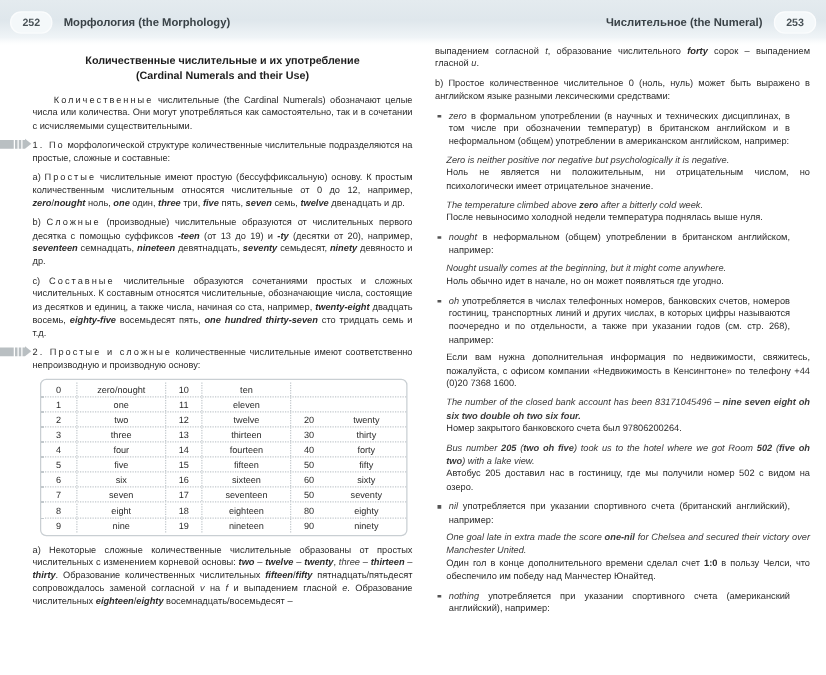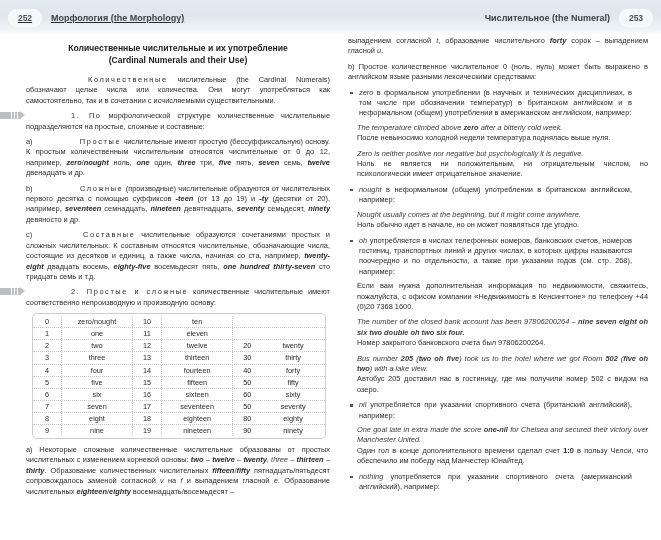--- a/index.html
+++ b/index.html
@@ -17,21 +17,21 @@
     position:absolute;top:0;left:0;width:661px;height:36px;
     background:linear-gradient(180deg,#e4ebef 0%,#dfe7ec 45%,#eef3f6 80%,#f7fafb 100%);
   }
   .headband:after{
     content:"";position:absolute;left:0;bottom:0;width:100%;height:6px;
     background:linear-gradient(180deg,rgba(255,255,255,0) 0%,#ffffff 100%);
   }
   .hdr{
     position:absolute;top:9px;display:flex;align-items:center;gap:9px;z-index:3;
   }
-  .hdr.left{left:8px;text-decoration:underline;}
+  .hdr.left{left:8px;}
   .hdr.right{right:8px;flex-direction:row;}
   .pagenum{
     min-width:26px;height:18px;line-height:18px;text-align:center;
     background:#f4f8fa;border-radius:9px;
     font-size:8.5px;font-weight:bold;color:#4a5358;
     padding:0 4px;box-shadow:0 0 0 1px rgba(255,255,255,.6) inset;
   }
   .hdrtitle{font-size:9px;font-weight:bold;color:#3a4247;white-space:nowrap;}
 
   
@@ -42,21 +42,21 @@
   }
   .col.left{left:26px;width:304px;}
   .col.right{left:348px;width:300px;}
 
   .ttl{
     text-align:center;font-weight:bold;font-size:8.6px;line-height:12px;
     color:#1d1d1d;margin:6px 0 9px 0;
   }
   p{margin:0 0 5px 0;}
   .ind{text-indent:17px;}
-  .sp{letter-spacing:1.6px;margin-left:45px;}
+  .sp{letter-spacing:1.6px;}
   b{font-weight:bold;}
   .bi{font-style:italic;font-weight:bold;}
   .en{font-style:italic;color:#3a3a3a;}
   .ru{color:#2b2b2b;}
 
   .ex{margin:0 0 5px 0;padding-left:9px;text-align:justify;}
   .ex .en{display:block;}
   .ex .ru{display:block;}
 
   .bul{position:relative;padding-left:11px;margin:0 16px 4px 0;text-align:justify;}
@@ -243,44 +243,44 @@
   <div class="col right">
 
     <p><span>выпадением согласной </span><span class="en">t</span><span>, образование числительного </span><span class="bi">forty</span><span> сорок – выпадением гласной </span><span class="en">u</span><span>.</span></p>
 
     <p><span>b) </span><span>Простое количественное числительное 0 (ноль, нуль) может быть выражено в английском языке разными лексическими средствами:</span></p>
 
     <div class="bul">
       <span class="en">zero</span><span> в формальном употреблении (в научных и технических дисциплинах, в том числе при обозначении температур) в британском английском и в неформальном (общем) употреблении в американском английском, например:</span>
     </div>
     <div class="ex">
+      <span class="en">Zero is neither positive nor negative but psychologically it is negative.</span>
+      <span class="ru">Ноль не является ни положительным, ни отрицательным числом, но психологически имеет отрицательное значение.</span>
+    </div>
+    <div class="ex">
       <span class="en"><span>The temperature climbed above </span><b>zero</b><span> after a bitterly cold week.</span></span>
       <span class="ru">После невыносимо холодной недели температура поднялась выше нуля.</span>
     </div>
-    <div class="ex">
-      <span class="en">Zero is neither positive nor negative but psychologically it is negative.</span>
-      <span class="ru">Ноль не является ни положительным, ни отрицательным числом, но психологически имеет отрицательное значение.</span>
-    </div>
 
     <div class="bul">
       <span class="en">nought</span><span> в неформальном (общем) употреблении в британском английском, например:</span>
     </div>
     <div class="ex">
       <span class="en">Nought usually comes at the beginning, but it might come anywhere.</span>
       <span class="ru">Ноль обычно идет в начале, но он может появляться где угодно.</span>
     </div>
 
     <div class="bul">
       <span class="en">oh</span><span> употребляется в числах телефонных номеров, банковских счетов, номеров гостиниц, транспортных линий и других числах, в которых цифры называются поочередно и по отдельности, а также при указании годов (см. стр. 268), например:</span>
     </div>
     <div class="ex">
       <span class="ru">Если вам нужна дополнительная информация по недвижимости, свяжитесь, пожалуйста, с офисом компании «Недвижимость в Кенсингтоне» по телефону +44 (0)20 7368 1600.</span>
     </div>
     <div class="ex">
-      <span class="en"><span>The number of the closed bank account has been 97806200264 – </span><b>nine seven eight oh six two double oh two six four.</b></span>
+      <span class="en"><span>The number of the closed bank account has been 83171045496 – </span><b>nine seven eight oh six two double oh two six four.</b></span>
       <span class="ru">Номер закрытого банковского счета был 97806200264.</span>
     </div>
     <div class="ex">
       <span class="en"><span>Bus number </span><b>205</b><span> (</span><b>two oh five</b><span>) took us to the hotel where we got Room </span><b>502</b><span> (</span><b>five oh two</b><span>) with a lake view.</span></span>
       <span class="ru">Автобус 205 доставил нас в гостиницу, где мы получили номер 502 с видом на озеро.</span>
     </div>
 
     <div class="bul">
       <span class="en">nil</span><span> употребляется при указании спортивного счета (британский английский), например:</span>
     </div>

